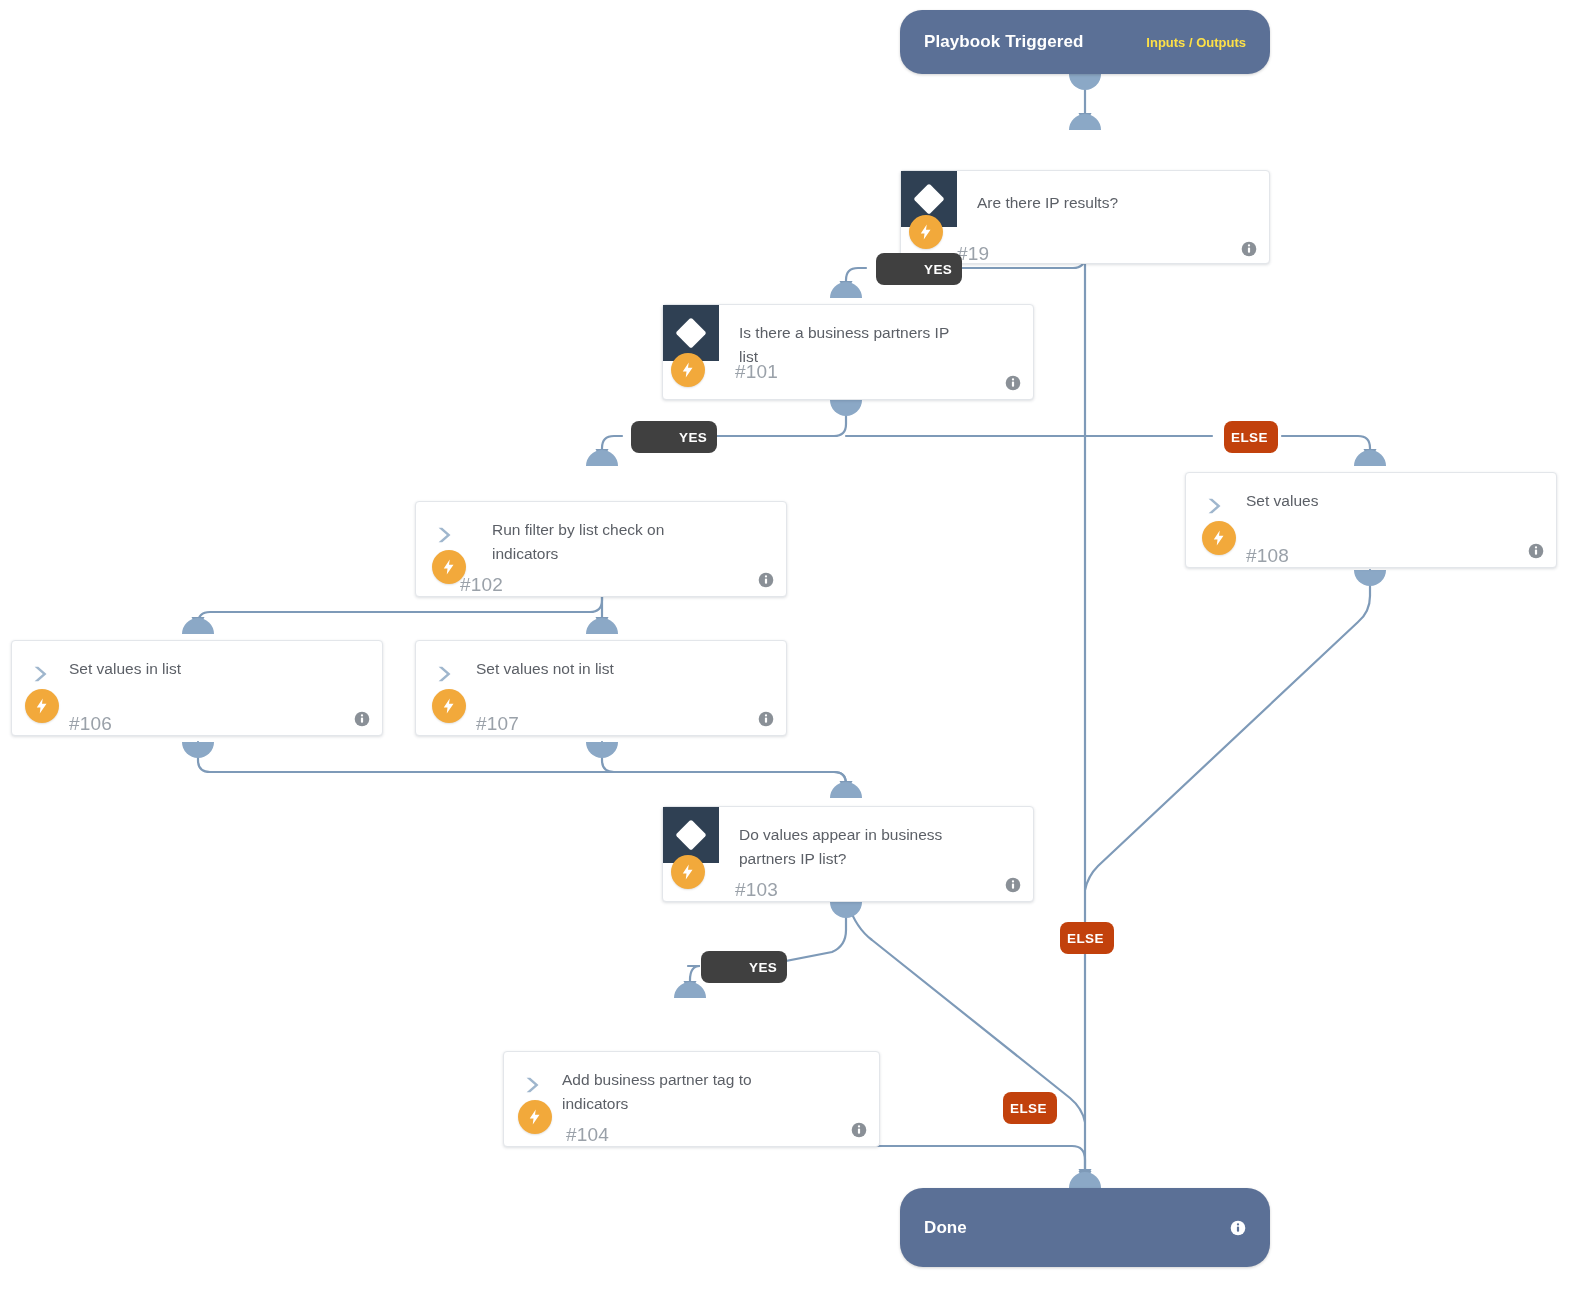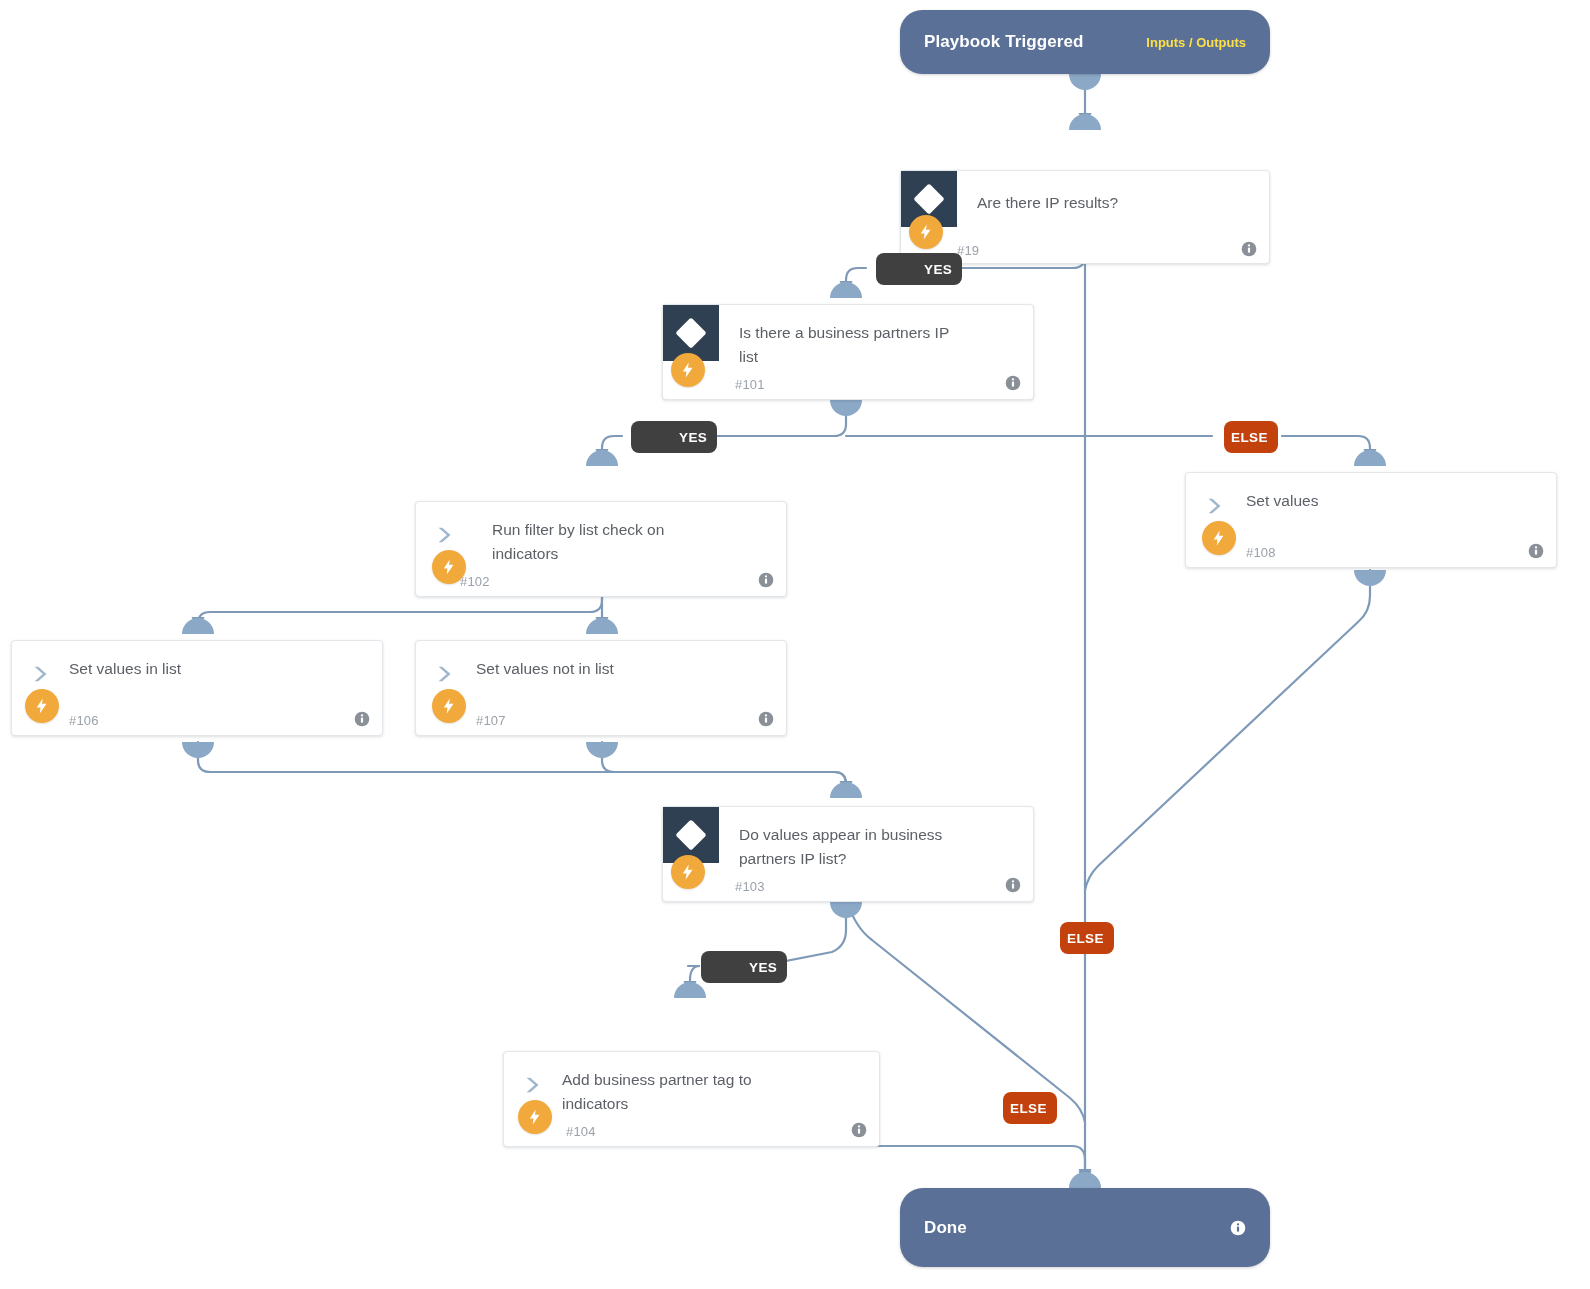--- a/index.html
+++ b/index.html
@@ -111,21 +111,21 @@
     display: flex;
     align-items: center;
     justify-content: center;
     box-shadow: 0 1px 2px rgba(0,0,0,0.12);
   }
   .card .bolt svg { display: block; }
   .card .num {
     position: absolute;
     left: 56px;
     color: #9aa1a9;
-    font-size: 13px;
+    font-size: 19px;
     letter-spacing: 0.2px;
   }
   .card .info-ico {
     position: absolute;
     right: 12px;
   }
 
   
   .info-ico {
     width: 16px;
@@ -259,21 +259,21 @@
   <div class="card cond" style="left:662px; top:304px; width:372px; height:96px;">
     <div class="cond-block">
       <div class="diamond"></div>
     </div>
     <div class="card-title" style="top:16px; right:70px;">Is there a business partners IP list</div>
     <div class="bolt" style="top:48px;">
       <svg width="18" height="18" viewBox="0 0 24 24">
           <path d="M13 2 L5 14 h5 l-1 8 l9 -13 h-6 z" fill="#ffffff"></path>
         </svg>
     </div>
-    <div class="num" style="top:72px; left:72px;">#101</div>
+    <div class="num" style="top:56px; left:72px;">#101</div>
     <svg class="info-ico" style="top:70px;" viewBox="0 0 16 16">
         <circle cx="8" cy="8" r="7.3" fill="#8a9097"></circle>
       <circle cx="8" cy="4.4" r="1.15" fill="#fff"></circle>
         <rect x="6.9" y="6.4" width="2.2" height="5.4" rx="1" fill="#fff"></rect>
       </svg>
   </div>
 
   <div class="card task" style="left:415px; top:472px; width:372px; height:96px;margin-top:29px;">
     <svg class="task-ico" viewBox="0 0 24 24">
       <path d="M5 4 L14 12 L5 20 L9 20 L18 12 L9 4 Z" fill="#9fb6cd"></path>

